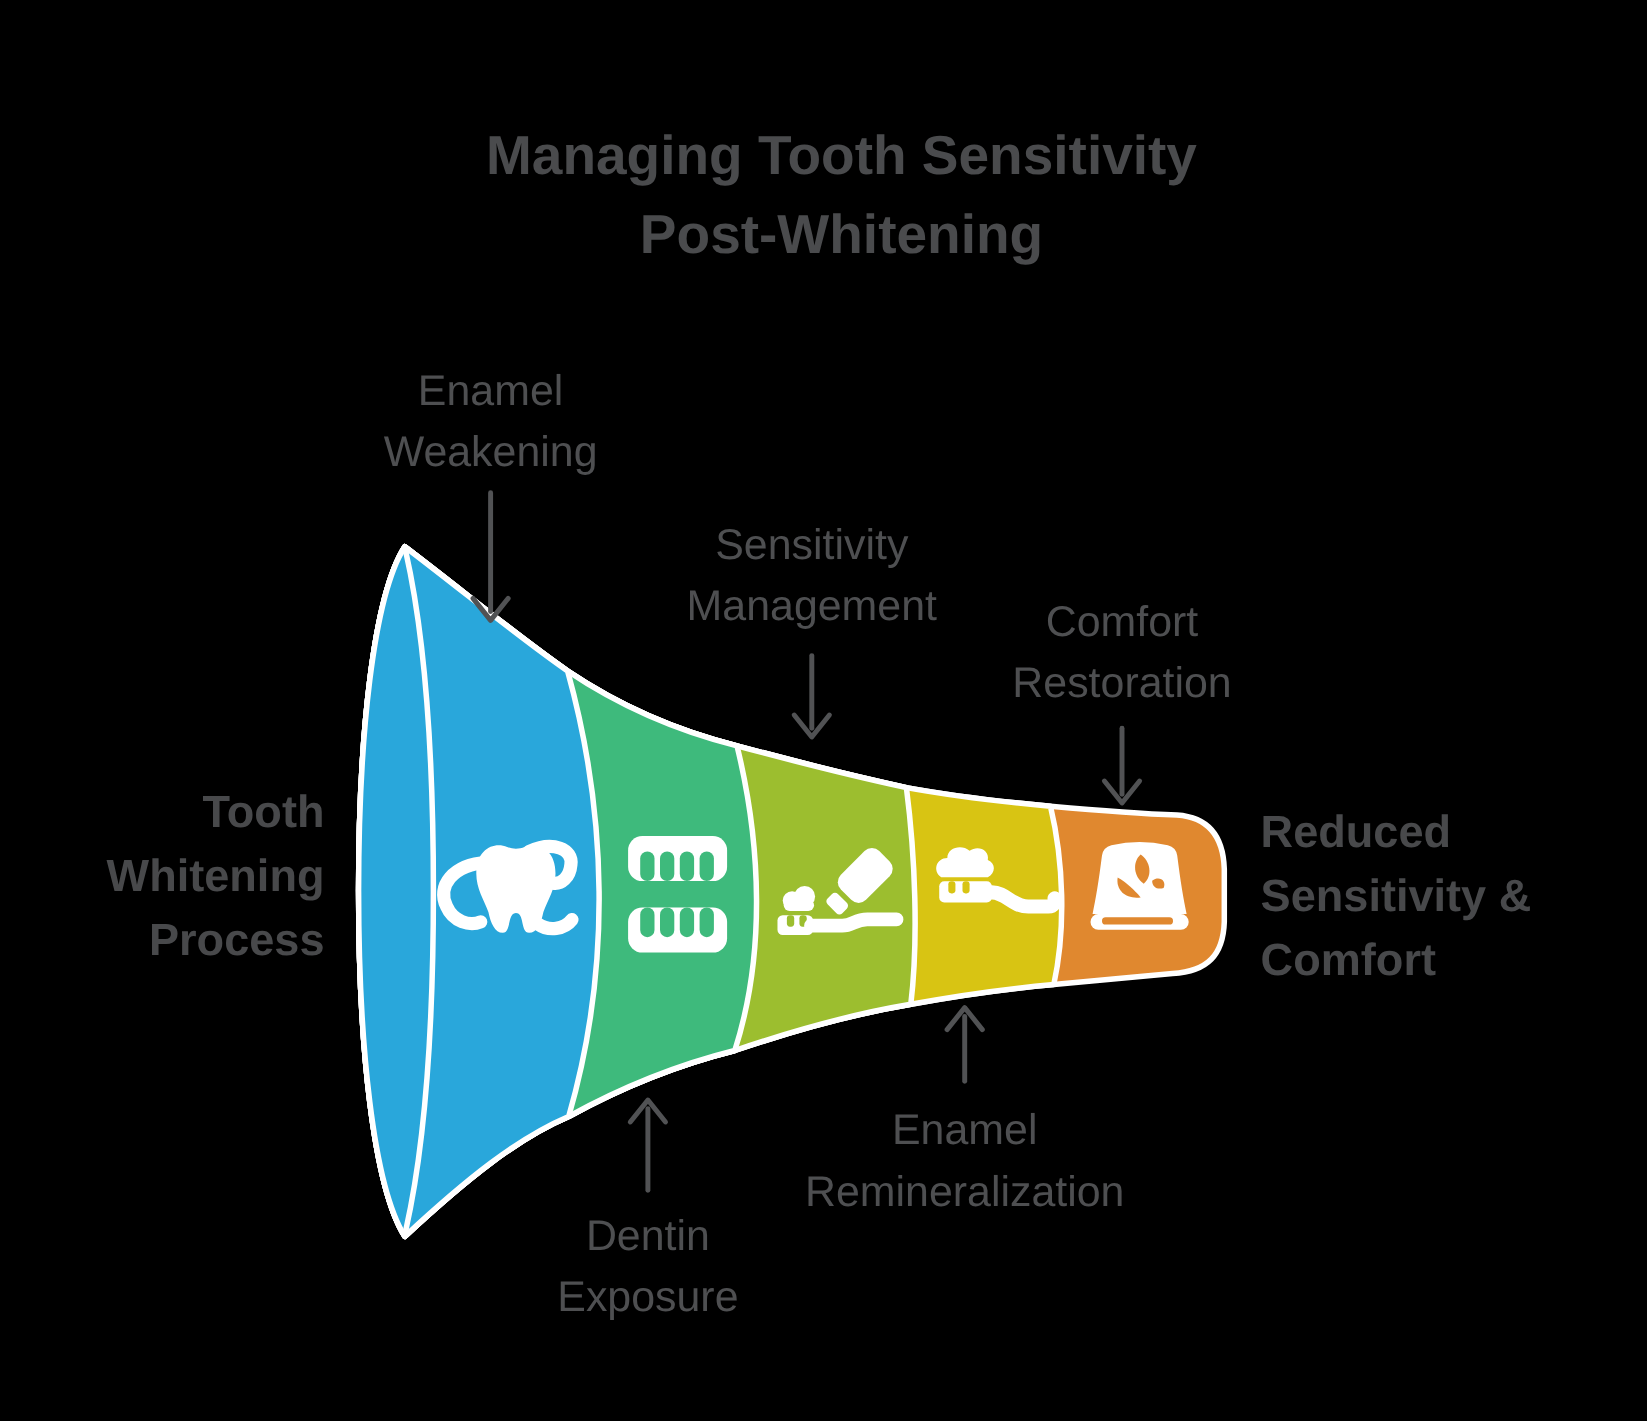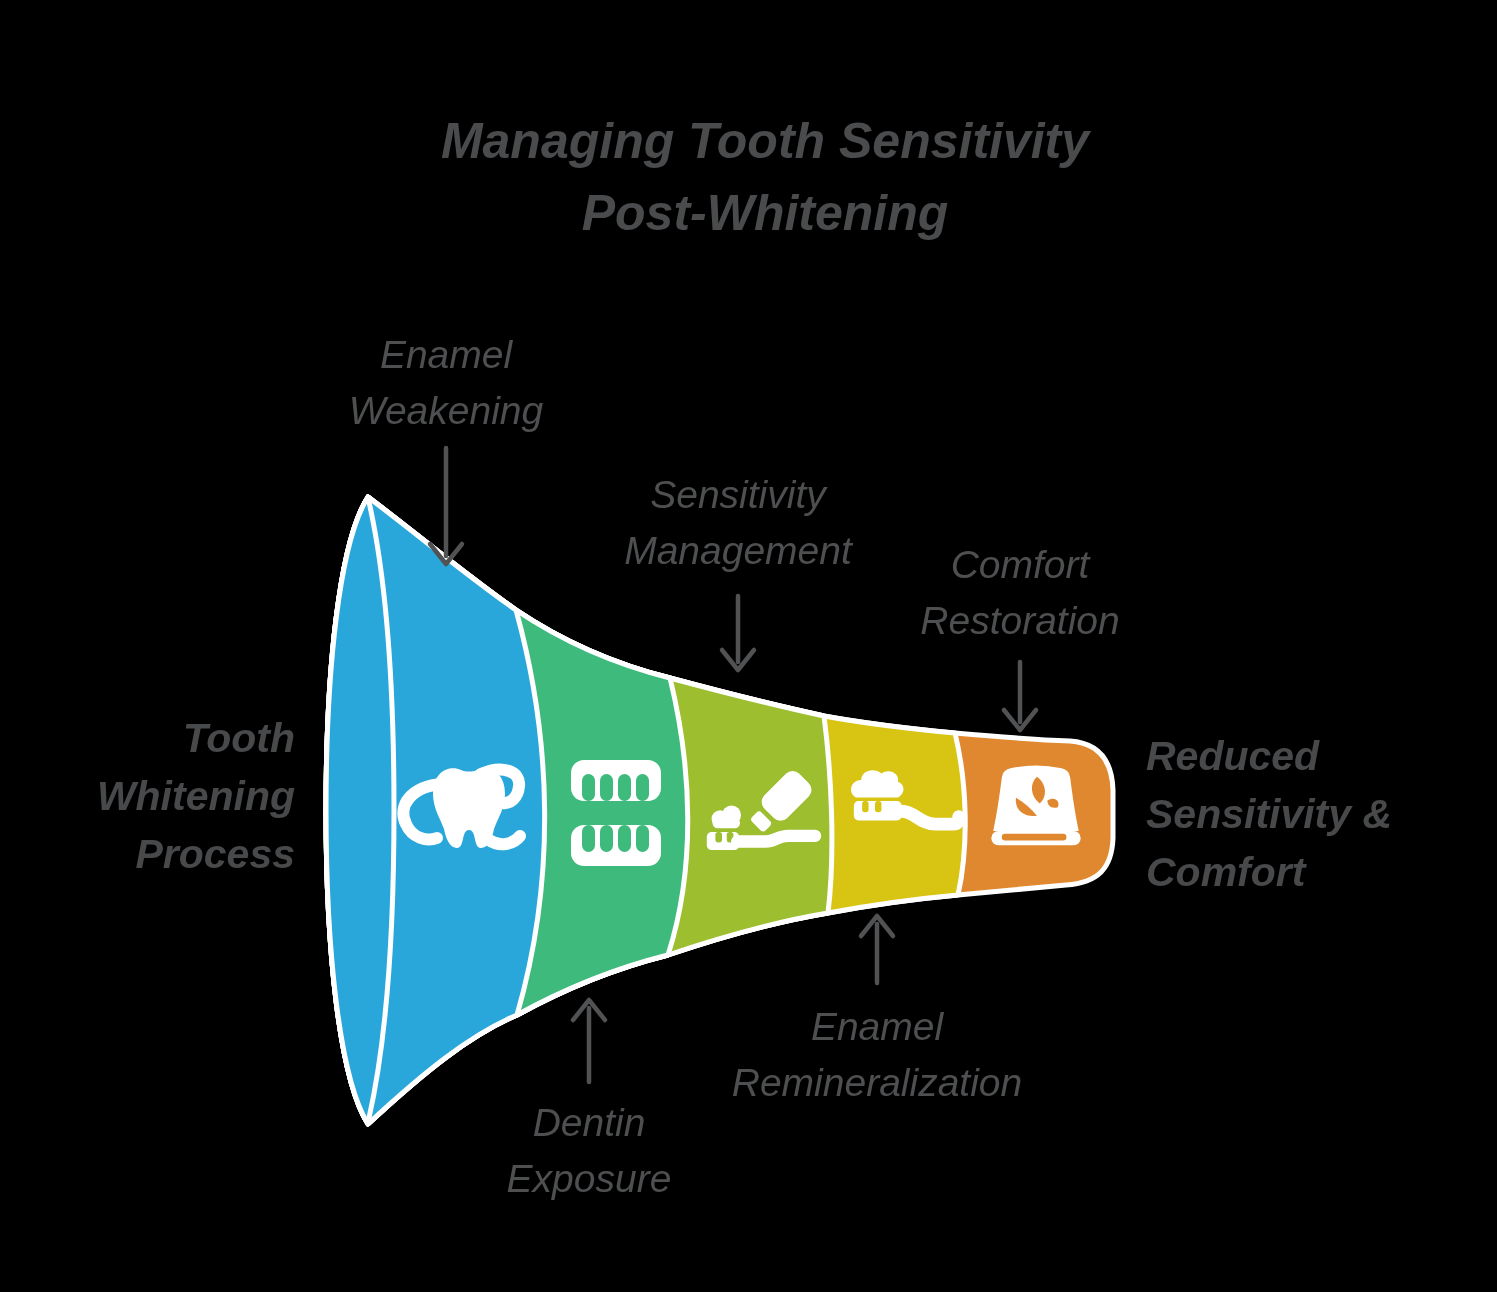--- a/index.html
+++ b/index.html
@@ -8,21 +8,20 @@
     background: #000000;
     width: 1497px;
     height: 1292px;
     overflow: hidden;
     font-family: "Liberation Sans", sans-serif;
   }
   .stage-wrap {
     position: relative;
     width: 1497px;
     height: 1030px;
-    font-style: italic;
   }
   svg { display: block; }
 
   .title-text {
     font-family: "Liberation Sans", sans-serif;
     font-weight: 700;
     font-size: 50px;
     fill: #4a4b4d;
     text-anchor: middle;
   }

